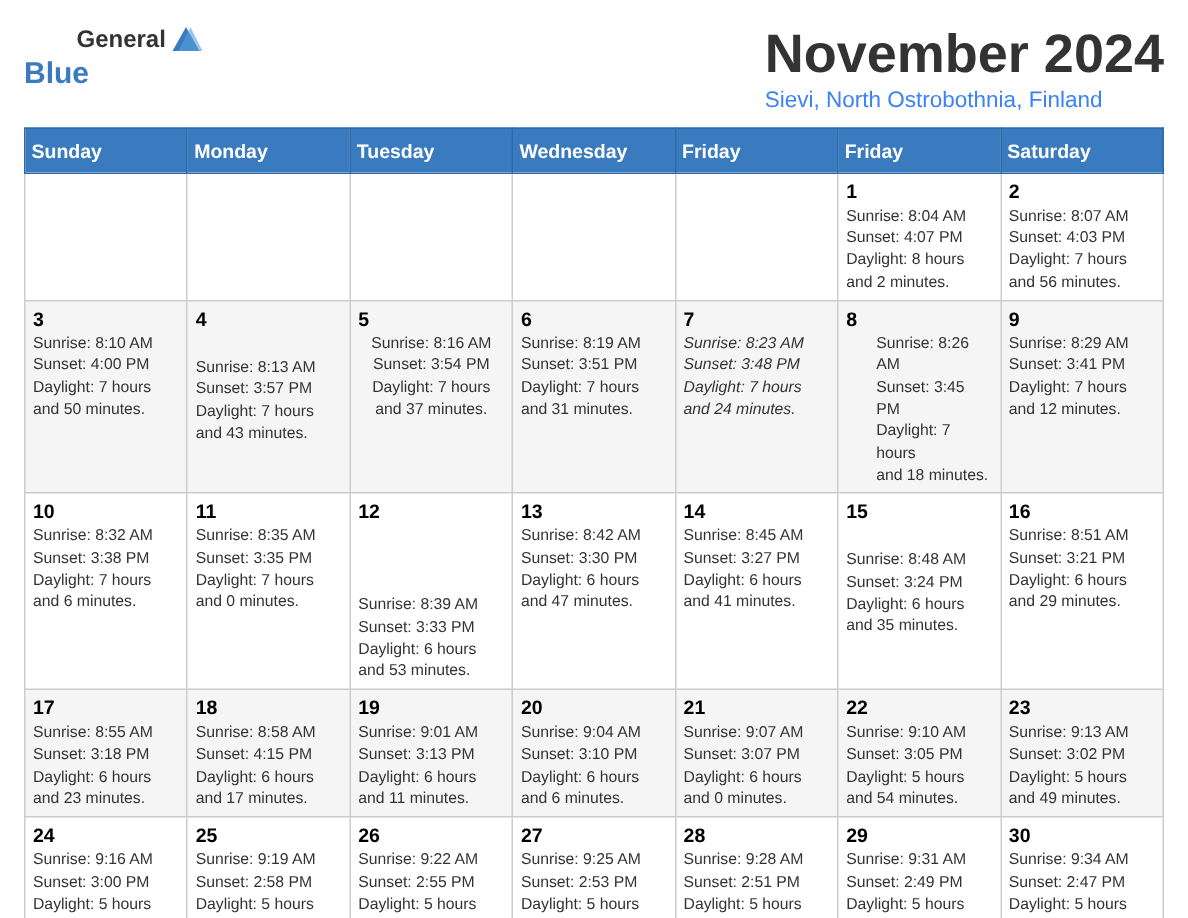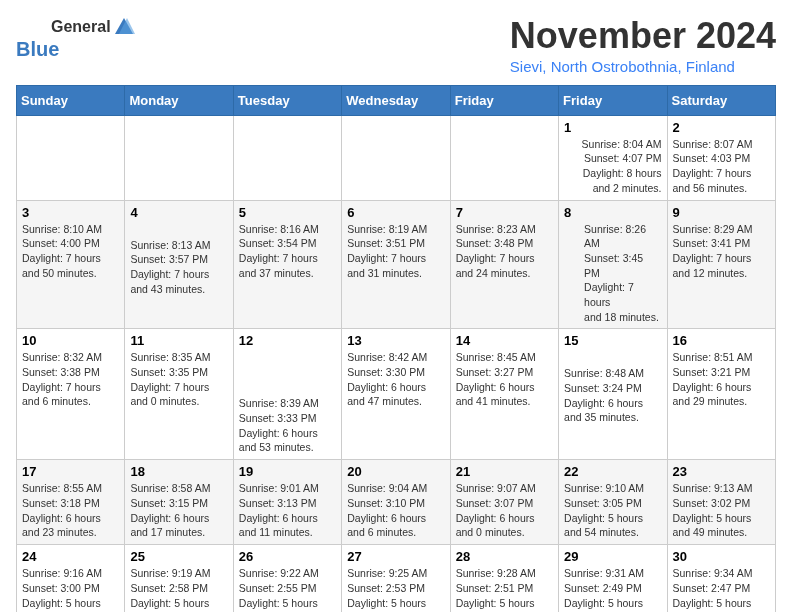--- a/index.html
+++ b/index.html
@@ -129,21 +129,21 @@
   </thead>
   <tbody id="calendar-body">
   <tr>
         <td class="empty-cell"></td>
         <td class="empty-cell"></td>
         <td class="empty-cell"></td>
         <td class="empty-cell"></td>
         <td class="empty-cell"></td>
         <td>
           <span class="day-number">1</span>
-          <div class="day-info" style="white-space: pre-line; text-align: right;">Sunrise: 8:04 AM
+          <div class="day-info" style="white-space: pre-line;">Sunrise: 8:04 AM
 Sunset: 4:07 PM
 Daylight: 8 hours
 and 2 minutes.</div>
         </td>
         <td>
           <span class="day-number">2</span>
           <div class="day-info" style="white-space: pre-line;">Sunrise: 8:07 AM
 Sunset: 4:03 PM
 Daylight: 7 hours
 and 56 minutes.</div>
@@ -159,35 +159,35 @@
         </td>
         <td>
           <span class="day-number">4</span>
           <div class="day-info" style="white-space: pre-line; margin-top: 18px;">Sunrise: 8:13 AM
 Sunset: 3:57 PM
 Daylight: 7 hours
 and 43 minutes.</div>
         </td>
         <td>
           <span class="day-number">5</span>
-          <div class="day-info" style="white-space: pre-line;">Sunrise: 8:16 AM
+          <div class="day-info" style="white-space: pre-line; text-align: center;">Sunrise: 8:16 AM
 Sunset: 3:54 PM
 Daylight: 7 hours
 and 37 minutes.</div>
         </td>
         <td>
           <span class="day-number">6</span>
           <div class="day-info" style="white-space: pre-line;">Sunrise: 8:19 AM
 Sunset: 3:51 PM
 Daylight: 7 hours
 and 31 minutes.</div>
         </td>
         <td>
           <span class="day-number">7</span>
-          <div class="day-info" style="white-space: pre-line;">Sunrise: 8:23 AM
+          <div class="day-info" style="white-space: pre-line; font-style: italic;">Sunrise: 8:23 AM
 Sunset: 3:48 PM
 Daylight: 7 hours
 and 24 minutes.</div>
         </td>
         <td>
           <span class="day-number">8</span>
           <div class="day-info" style="white-space: pre-line; margin-left: 20px;">Sunrise: 8:26 AM
 Sunset: 3:45 PM
 Daylight: 7 hours
 and 18 minutes.</div>
@@ -255,21 +255,21 @@
         <td>
           <span class="day-number">17</span>
           <div class="day-info" style="white-space: pre-line;">Sunrise: 8:55 AM
 Sunset: 3:18 PM
 Daylight: 6 hours
 and 23 minutes.</div>
         </td>
         <td>
           <span class="day-number">18</span>
           <div class="day-info" style="white-space: pre-line;">Sunrise: 8:58 AM
-Sunset: 3:15 PM
+Sunset: 4:15 PM
 Daylight: 6 hours
 and 17 minutes.</div>
         </td>
         <td>
           <span class="day-number">19</span>
           <div class="day-info" style="white-space: pre-line;">Sunrise: 9:01 AM
 Sunset: 3:13 PM
 Daylight: 6 hours
 and 11 minutes.</div>
         </td>

